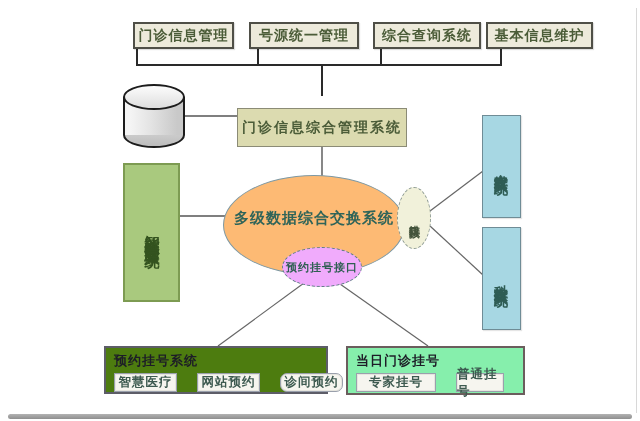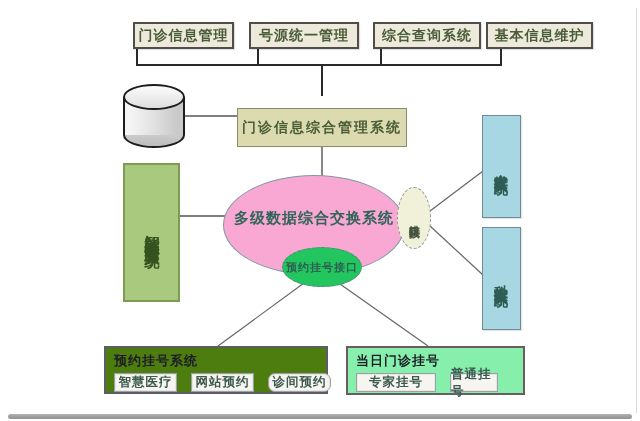--- a/index.html
+++ b/index.html
@@ -54,39 +54,39 @@
 
   .cyan-box {
     background: #a7d7e3;
     border: 1.5px solid #6f8c96;
     color: #2f5d55;
     font-size: 14px;
     box-shadow: 1px 1px 1px rgba(0,0,0,0.10);
   }
 
   .big-ellipse {
-    background: #f9a8d4;
+    background: #fdba74;
     border: 1.5px solid #7e99a4;
     border-radius: 50%;
     color: #2f6459;
     font-size: 15px;
     letter-spacing: 1px;
     padding-bottom: 14px;
   }
 
   .queue-if-ellipse {
     background: #f1f1da;
     border: 1.5px dashed #8d9a92;
     border-radius: 50%;
     color: #44543c;
     font-size: 11px;
   }
 
   .appt-if-ellipse {
-    background: #22c55e;
+    background: #f0abfc;
     border: 1.5px dashed #5f7f85;
     border-radius: 50%;
     color: #2e5f52;
     font-size: 11px;
     letter-spacing: 1px;
   }
 
   .vtext {
     writing-mode: vertical-rl;
     text-orientation: upright;
@@ -103,21 +103,21 @@
   }
   .panel .panel-title {
     font-size: 13px;
     font-weight: bold;
     color: #1d1d27;
     padding: 4px 0 0 8px;
     letter-spacing: 1px;
   }
   .panel .panel-items {
     display: flex;
-    gap: 14px;
+    gap: 20px;
     padding: 3px 8px 0 8px;
   }
   .panel-lavender { background: #4d7c0f; border: 2px solid #5d5d68; }
   .panel-pink     { background: #86efac; border: 2px solid #6b5d5d; }
   .panel-item {
     background: #f6f5ef;
     border: 1px solid #9aa0ac;
     box-shadow: inset 0 0 0 1px #e7e6df;
     color: #3d5a50;
     font-size: 12.5px;

